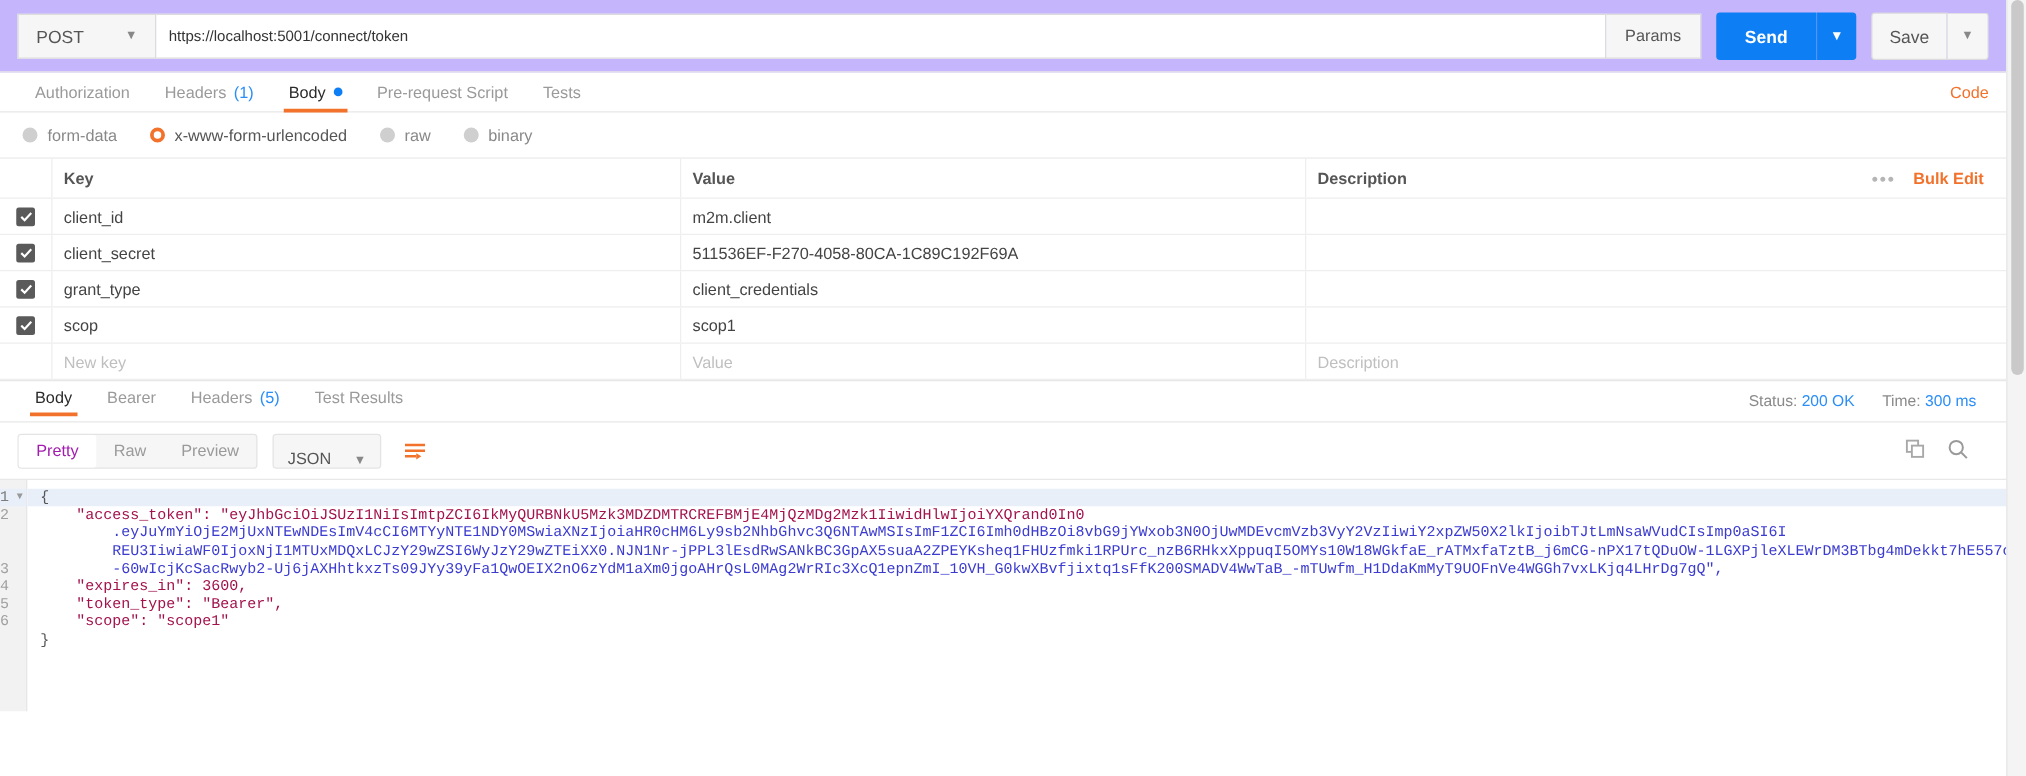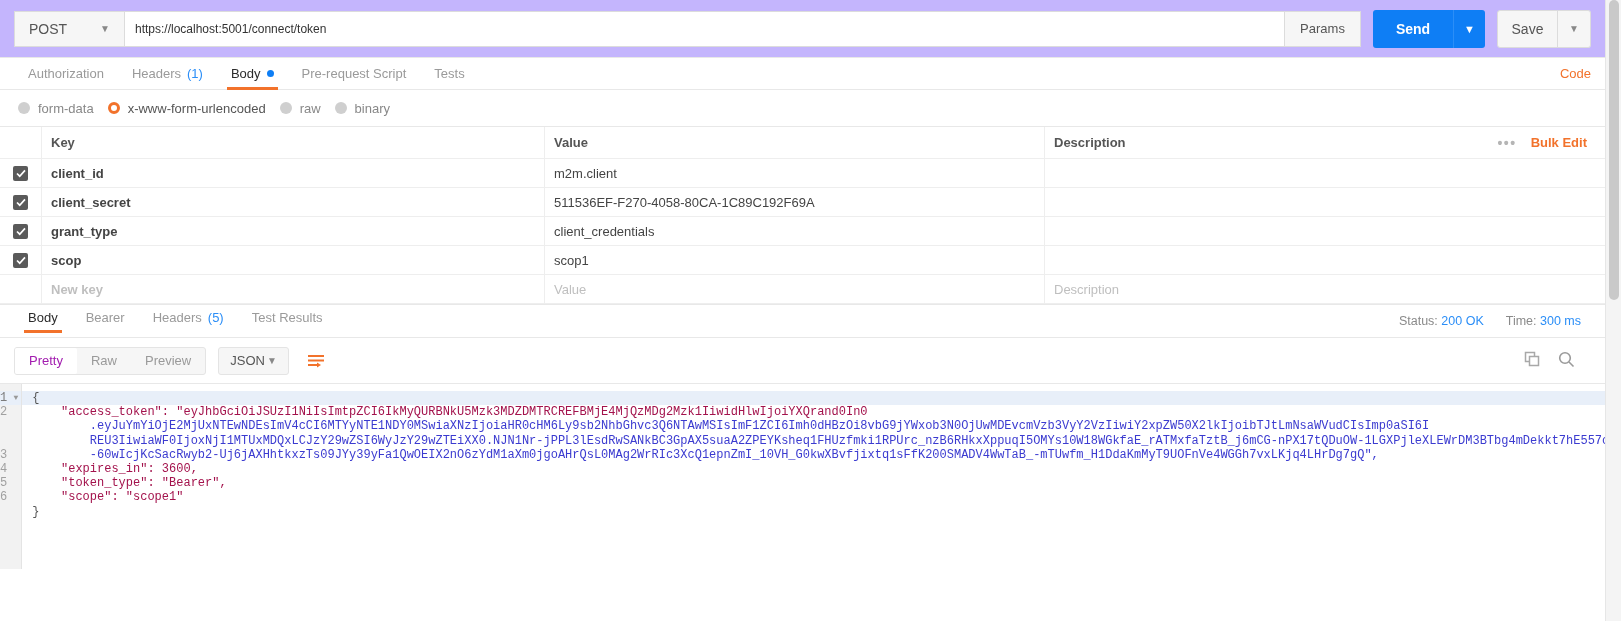--- a/index.html
+++ b/index.html
@@ -66,34 +66,34 @@
   .rtab.active { color:#2b2b2b; }
   .rtab.active:after {
     content:""; position:absolute; left:10px; right:10px; bottom:-1px;
     height:3px; background:#f2722b;
   }
   .cnt { color:#2b8ef7; }
   .bluedot { width:7px; height:7px; border-radius:50%; background:#0e7ef5; display:inline-block; }
   .code-link { margin-left:auto; color:#f2722b; font-size:13px; cursor:pointer; padding-bottom:8px; }
 
   
-  .bodytypes { height:36px; display:flex; align-items:center; padding:0 18px; gap:14px; }
+  .bodytypes { height:36px; display:flex; align-items:center; padding:0 18px; gap:26px; }
   .rg { display:flex; align-items:center; gap:8px; cursor:pointer; font-size:13px; color:#888; }
   .rg.sel { color:#555; }
   .radio { width:12px; height:12px; border-radius:50%; background:#cfcfcf; display:inline-block; position:relative; }
   .radio.on { background:#fff; border:3px solid #f2722b; }
 
   
   .kvtable { border-top:1px solid #e8e8e8; }
   .kvrow { display:flex; height:29px; border-bottom:1px solid #eee; align-items:center; }
   .kvrow.head { height:32px; background:#fff; }
   .c-chk { width:42px; display:flex; align-items:center; justify-content:center;
            border-right:1px solid #eee; height:100%; }
   .c-key { width:503px; padding-left:9px; border-right:1px solid #eee; height:100%;
-           display:flex; align-items:center;font-weight:bold; }
+           display:flex; align-items:center; }
   .c-val { width:500px; padding-left:9px; border-right:1px solid #eee; height:100%;
            display:flex; align-items:center; overflow:hidden; white-space:nowrap; }
   .c-desc { flex:1; padding-left:9px; height:100%; display:flex; align-items:center; }
   .kvrow.head .c-key, .kvrow.head .c-val, .kvrow.head .c-desc { font-weight:bold; color:#555; font-size:13px; }
   .kvrow.head .c-desc { justify-content:flex-start; }
   .cell-txt { font-size:13px; color:#444; }
   .ph { color:#bfbfbf; font-size:13px; }
   .chk { width:15px; height:15px; background:#5a5a5a; border-radius:2px;
          display:flex; align-items:center; justify-content:center; cursor:pointer; }
   .chk svg { display:block; }
@@ -107,21 +107,21 @@
               border-top:1px solid #e8e8e8; border-bottom:1px solid #e8e8e8; position:relative;}
   .rsp-status { margin-left:auto; display:flex; gap:22px; font-size:12.5px; color:#8a8a8a; padding-right:10px;}
   .rsp-status b { color:#2b8ef7; font-weight:normal; }
 
   
   .rtoolbar { height:46px; display:flex; align-items:center; padding:0 14px; gap:12px;
               border-bottom:1px solid #e8e8e8; }
   .segmented { display:flex; background:#f6f6f6; border:1px solid #e4e4e4; border-radius:3px; height:28px; }
   .seg { padding:0 14px; display:flex; align-items:center; font-size:13px; color:#9a9a9a; cursor:pointer; }
   .seg.on { color:#a21caf; background:#fff; border-radius:2px; }
-  .jsonsel { display:flex; align-items:center; gap:2px; height:28px; padding:0 11px;
+  .jsonsel { display:flex; align-items:flex-end; gap:18px; height:28px; padding:0 11px;
              background:#f6f6f6; border:1px solid #e4e4e4; border-radius:3px;
              font-size:13px; color:#555; cursor:pointer; }
   .wrapbtn { width:30px; height:28px; display:flex; align-items:center; justify-content:center; cursor:pointer; }
   .tb-right { margin-left:auto; display:flex; gap:18px; align-items:center; padding-right:16px; }
 
   
   .codearea { display:flex; height:185px; font-family:"Liberation Mono", monospace; font-size:12px; }
   .gutter { width:44px; background:#f2f2f2; border-right:1px solid #e4e4e4;
             text-align:right; color:#a0a0a0; font-size:12px; padding-top:7px; }
   .gl { height:14.2px; line-height:14.2px; padding-right:14px; position:relative; }

